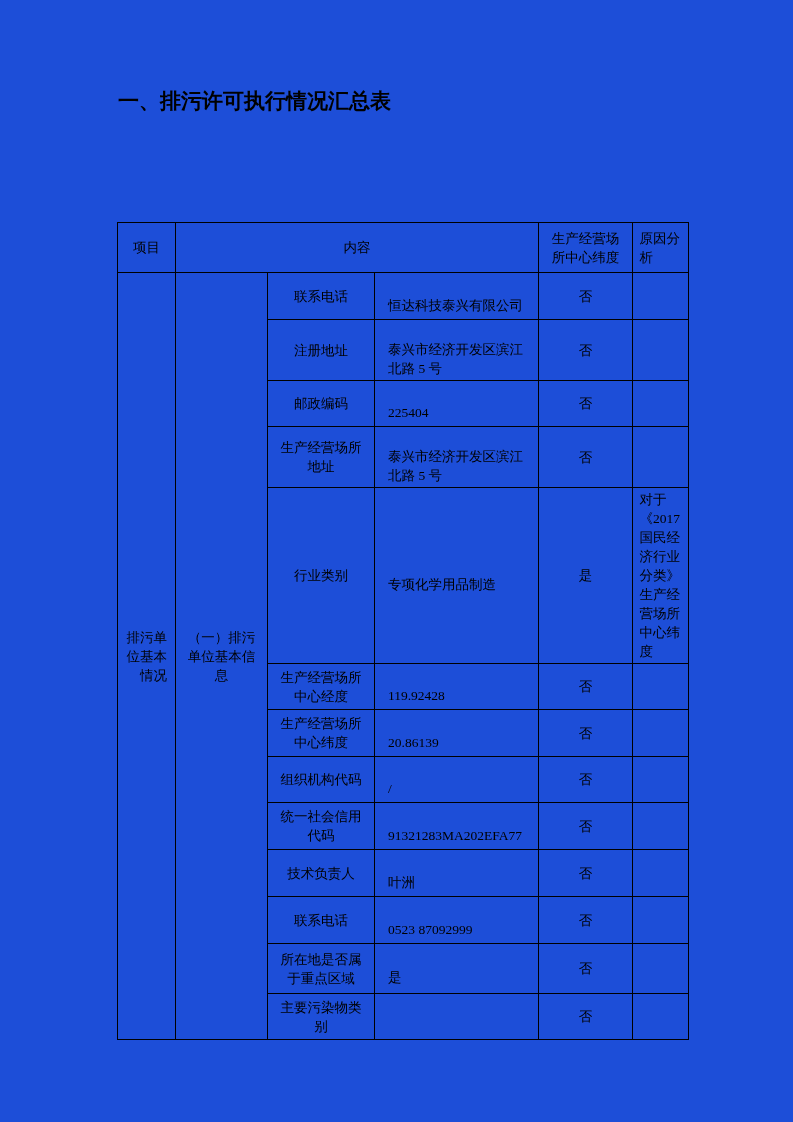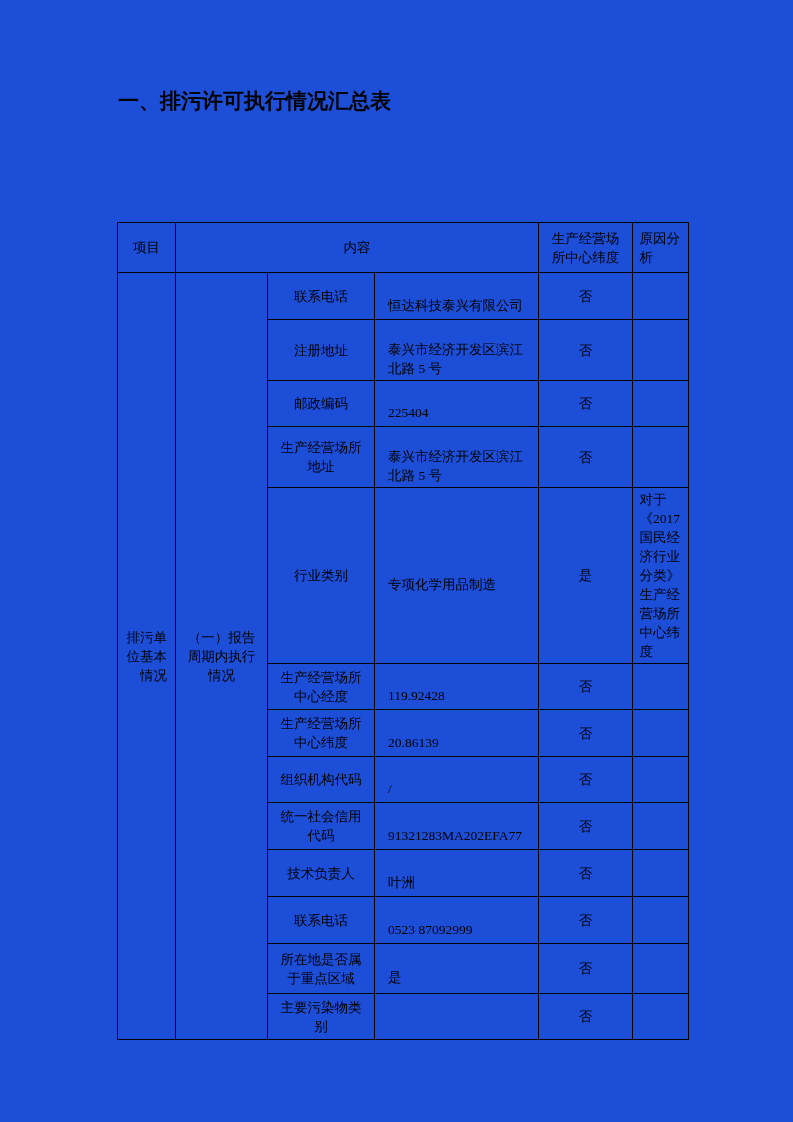--- a/index.html
+++ b/index.html
@@ -97,21 +97,21 @@
     <tbody>
       <tr style="height:50px">
         <th><span>项目</span></th>
         <th colspan="3"><span>内容</span></th>
         <th><span class="w-exec">生产经营场所中心纬度</span></th>
         <th><span class="w-reason" style="">原因分析</span></th>
       </tr>
 
       <tr style="height:47px">
         <td rowspan="13"><span class="w-item">排污单位基本情况</span></td>
-        <td rowspan="13"><span class="w-section">（一）报告周期内执行情况</span></td>
+        <td rowspan="13"><span class="w-section">（一）排污单位基本信息</span></td>
         <td><span class="w-label">联系电话</span></td>
         <td><span class="w-value">恒达科技泰兴有限公司</span></td>
         <td class="status">否</td>
         <td class="reason"><span class="w-reason"></span></td>
       </tr>
 
       <tr style="height:46px">
         <td><span class="w-label">注册地址</span></td>
         <td><span class="w-value">泰兴市经济开发区滨江北路 5 号</span></td>
         <td class="status">否</td>

